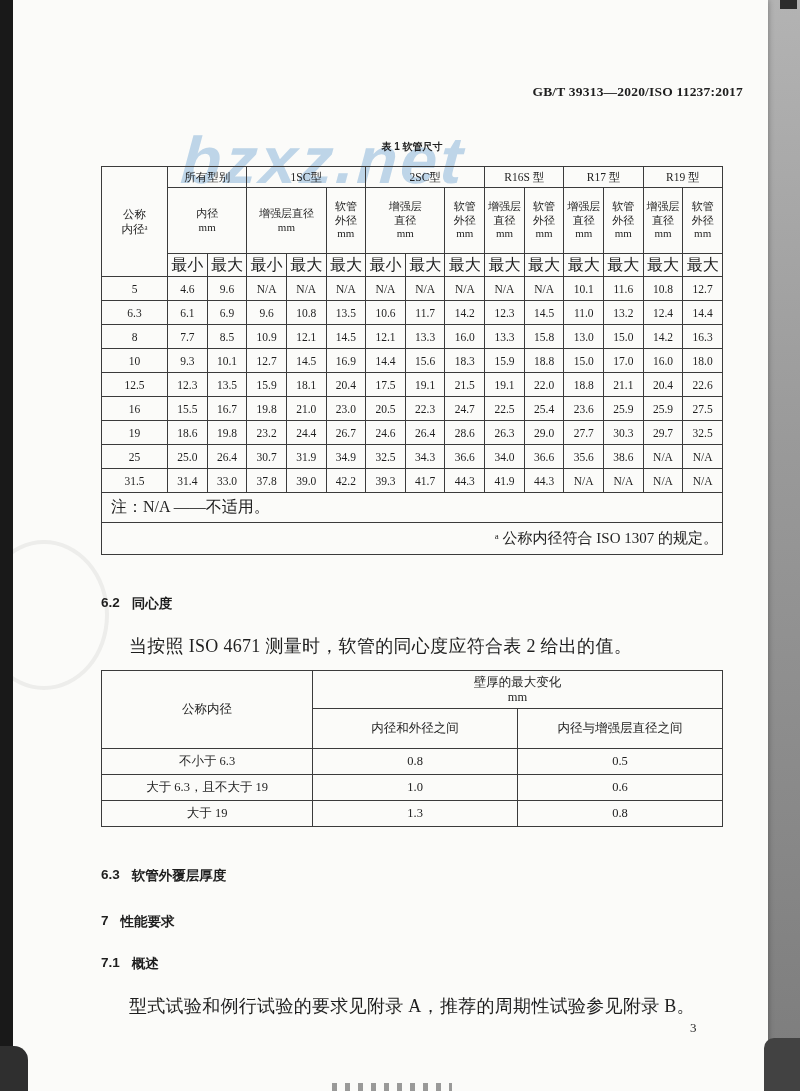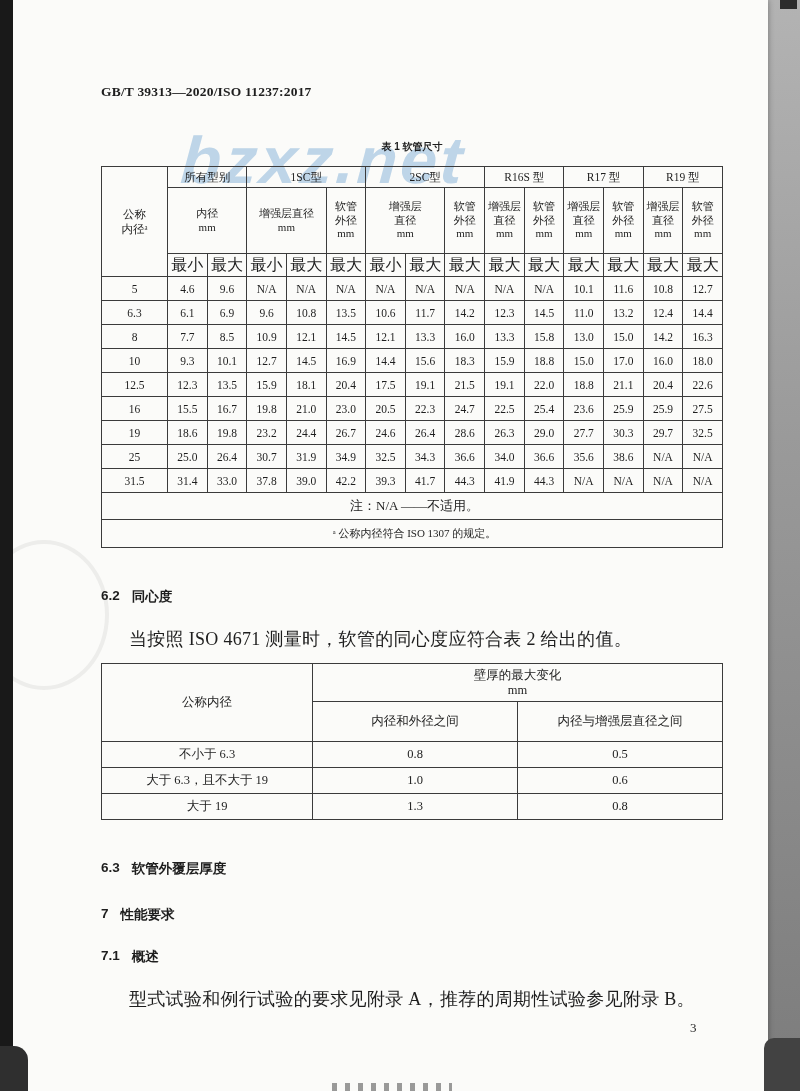--- a/index.html
+++ b/index.html
@@ -17,37 +17,37 @@
   .blot-bc { position:absolute; left:332px; top:1083px; width:120px; height:8px; z-index:5; opacity:.55;
     background:repeating-linear-gradient(90deg,#4a4a4a 0 5px, transparent 5px 13px); }
   .page { position:absolute; left:13px; top:0; width:755px; height:1091px; background:#fbfbf9; z-index:1;
           box-shadow:0 0 6px rgba(0,0,0,.35); }
   .arc { position:absolute; left:-34px; top:540px; width:130px; height:150px; border:4px solid rgba(60,60,60,.07);
          border-radius:50%; z-index:2; }
   .watermark { position:absolute; left:168px; top:122px; z-index:2; pointer-events:none;
     font-family:"Liberation Sans","DejaVu Sans",sans-serif; font-weight:bold; font-style:italic;
     font-size:66px; letter-spacing:3px; color:rgba(130,175,215,.50); transform:skewX(-4deg); }
   .content { position:relative; z-index:2; margin:0 45px 0 88px; }
-  .doc-ref { padding-top:84px; font-weight:bold; font-size:13.5px; margin-right:-20px; letter-spacing:.2px; }
+  .doc-ref { padding-top:84px; text-align:right; font-weight:bold; font-size:13.5px; margin-right:-20px; letter-spacing:.2px; }
   .tbl-caption { text-align:center; font-family:"Liberation Sans","DejaVu Sans",sans-serif;
                  font-weight:bold; font-size:10px; }
   .cap1 { margin-top:40px; }
   .cap2 { margin-top:22px; }
 
   table { border-collapse:collapse; width:100%; table-layout:fixed; background:transparent; }
   th,td { border:1px solid #3b3b3b; text-align:center; vertical-align:middle;
           font-weight:normal; padding:1px 0; white-space:pre-line; }
   .tbl1 { margin-top:12px; font-size:11.5px; border:1.5px solid #2e2e2e; }
   .tbl1 thead th { line-height:1.25; }
   .tr-types th { height:21px; }
   .tr-measure th { height:66px; font-size:11px; }
   .tr-minmax th { height:20px; font-size:16px; }
   .tbl1 tbody td { height:24px; }
-  .tbl1 .note-cell { text-align:center; padding:4px 4px 4px 9px; height:25px; font-size:13px; }
-  .tbl1 .foot-cell { text-align:center; padding:6px 4px 6px 9px; height:26px; font-size:11px; }
+  .tbl1 .note-cell { text-align:left; padding:4px 4px 4px 9px; height:25px; font-size:16px; }
+  .tbl1 .foot-cell { text-align:right; padding:6px 4px 6px 9px; height:26px; font-size:15px; }
 
   .tbl2 { margin-top:12px; font-size:12.5px; border:1.5px solid #2e2e2e; }
   .tbl2 .tr-h1 th { height:38px; line-height:1.2; }
   .tbl2 .tr-h2 th { height:40px; }
   .tbl2 tbody td { height:26px; }
 
   .sec-h { margin-top:40px; font-family:"Liberation Sans","DejaVu Sans",sans-serif;
            font-weight:bold; font-size:13.5px; display:flex; gap:12px; }
   .sec-h.tight { margin-top:24px; }
   .para { margin-top:21px; font-size:18px; padding-left:28px; letter-spacing:.3px; }

